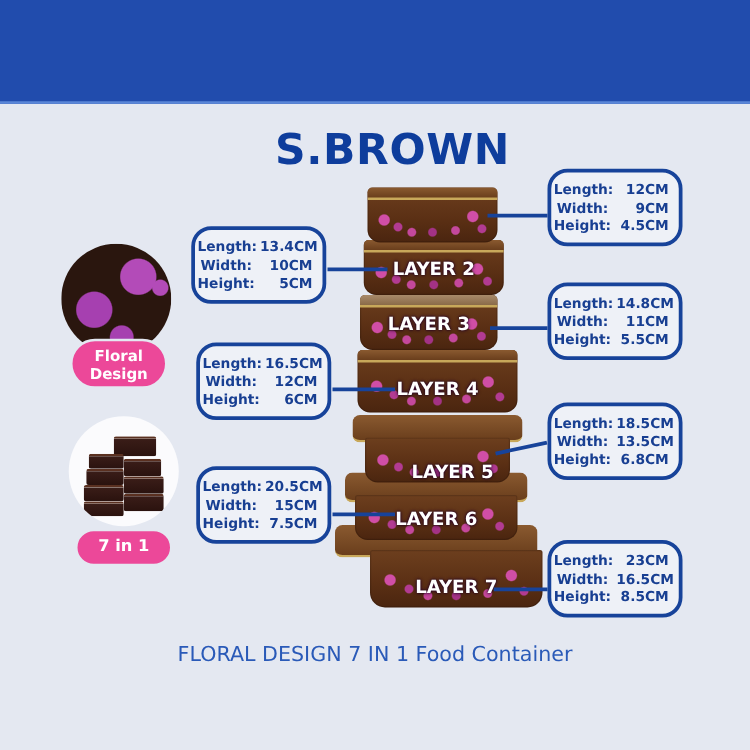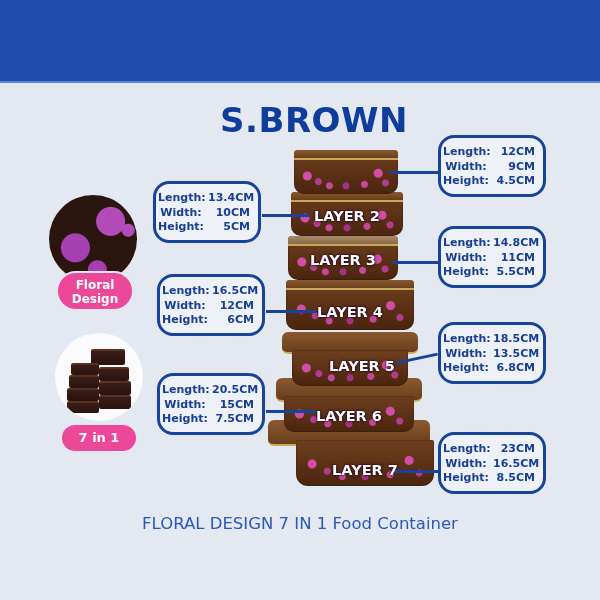--- a/index.html
+++ b/index.html
@@ -132,21 +132,21 @@
 
 <div class="big-lid" style="left:276px;top:378px;width:146px;height:24px;"></div>
 <div class="box" style="left:284px;top:396px;width:130px;height:36px;border-radius:2px 2px 10px 10px;">
   <div class="flowers" style="top:4px;"></div>
   <div class="label" style="top:12px;">LAYER 6</div>
 </div>
 
 <div class="big-lid" style="left:282px;top:332px;width:136px;height:22px;"></div>
 <div class="box" style="left:292px;top:350px;width:116px;height:36px;border-radius:2px 2px 10px 10px;">
   <div class="flowers" style="top:4px;"></div>
-  <div class="label" style="top:8px;padding-left:24px;">LAYER 5</div>
+  <div class="label" style="top:20px;padding-left:24px;">LAYER 5</div>
 </div>
 
 <div class="box" style="left:286px;top:280px;width:128px;height:50px;">
   <div class="lid"></div>
   <div class="flowers"></div>
   <div class="label" style="top:24px;">LAYER 4</div>
 </div>
 
 <div class="box" style="left:288px;top:236px;width:110px;height:44px;">
   <div class="lid" style="background:linear-gradient(#a88a6a,#8a6a48);"></div>

